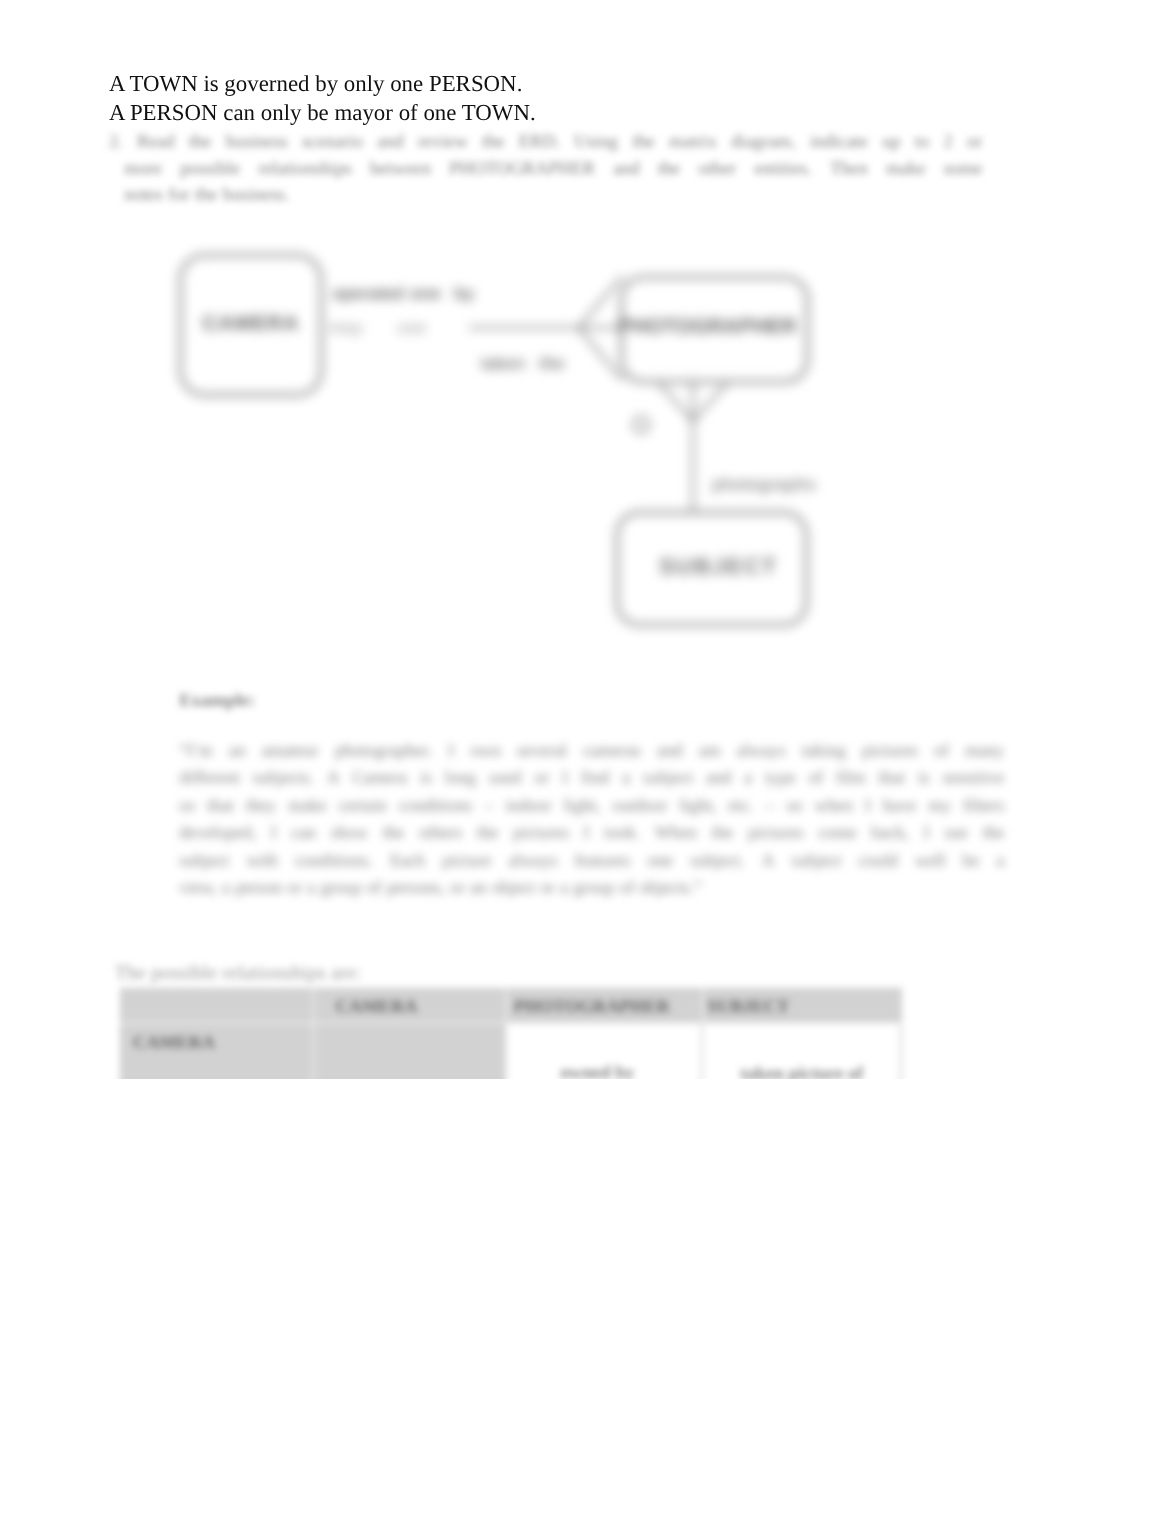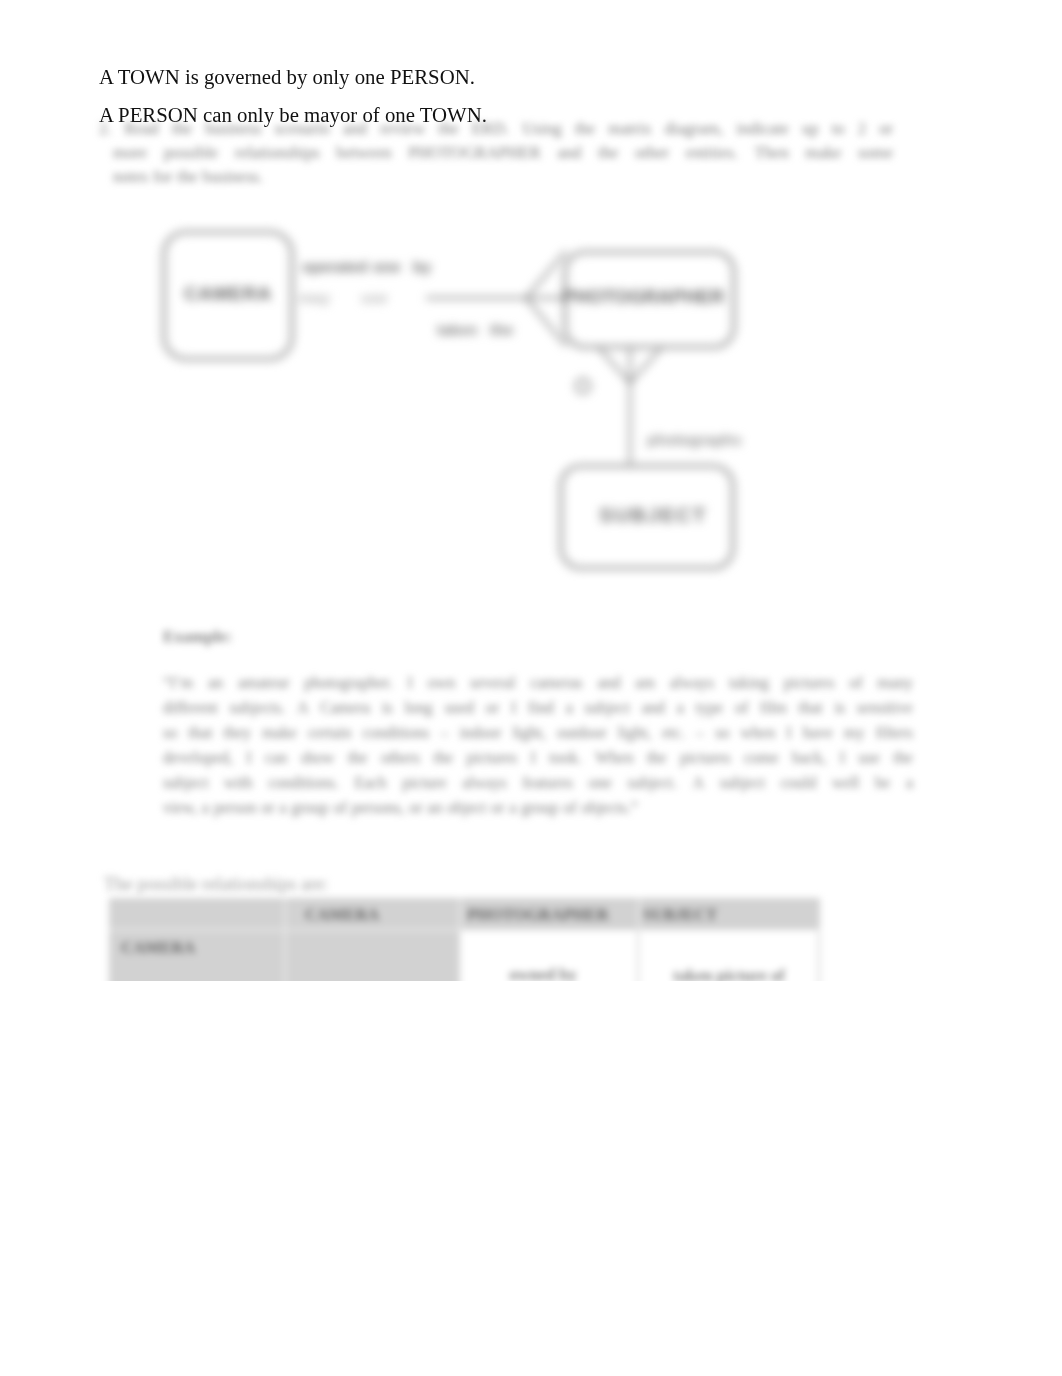--- a/index.html
+++ b/index.html
@@ -1,21 +1,21 @@
 <!DOCTYPE html>
 <html><head>
 <meta charset="utf-8">
 <style>
   html,body{margin:0;padding:0;background:#fff;}
   body{width:1062px;height:1376px;font-family:"Liberation Serif",serif;color:#000;}
   .page{position:relative;width:1062px;height:981px;overflow:hidden;background:#fff;}
 
   .stmt{position:absolute;left:99px;font-size:20.8px;line-height:26px;color:#111;white-space:nowrap;}
   #stmt1{top:64px;}
-  #stmt2{top:102px;}
+  #stmt2{top:90px;}
 
   
   .bl{position:absolute;}
   .b-task{left:99px;top:117px;width:794px;font-size:16.6px;line-height:24.2px;color:#7b7b7b;
           filter:blur(3.5px);}
   .b-task .ln{display:flex;justify-content:space-between;white-space:nowrap;width:794px;}
   .b-task .ln3{justify-content:flex-start;gap:0.30em;}
   .b-task .ln2,.b-task .ln3{padding-left:14px;width:780px;}
 
   .erd{position:absolute;left:140px;top:215px;width:660px;height:380px;

